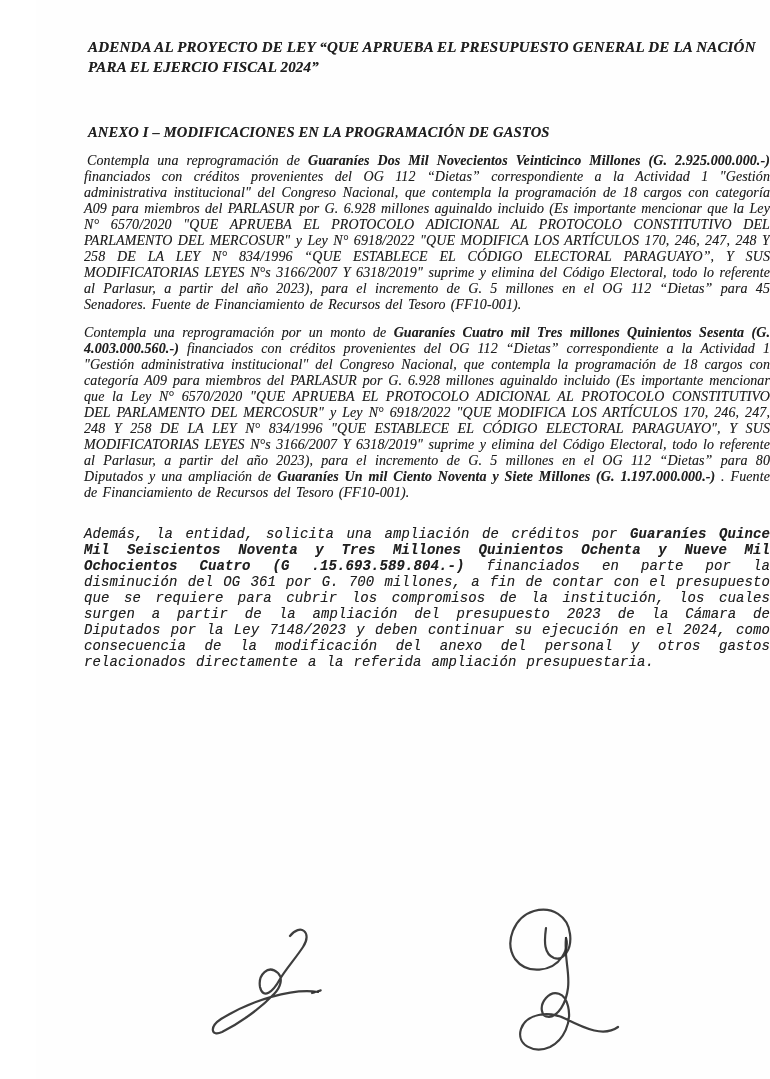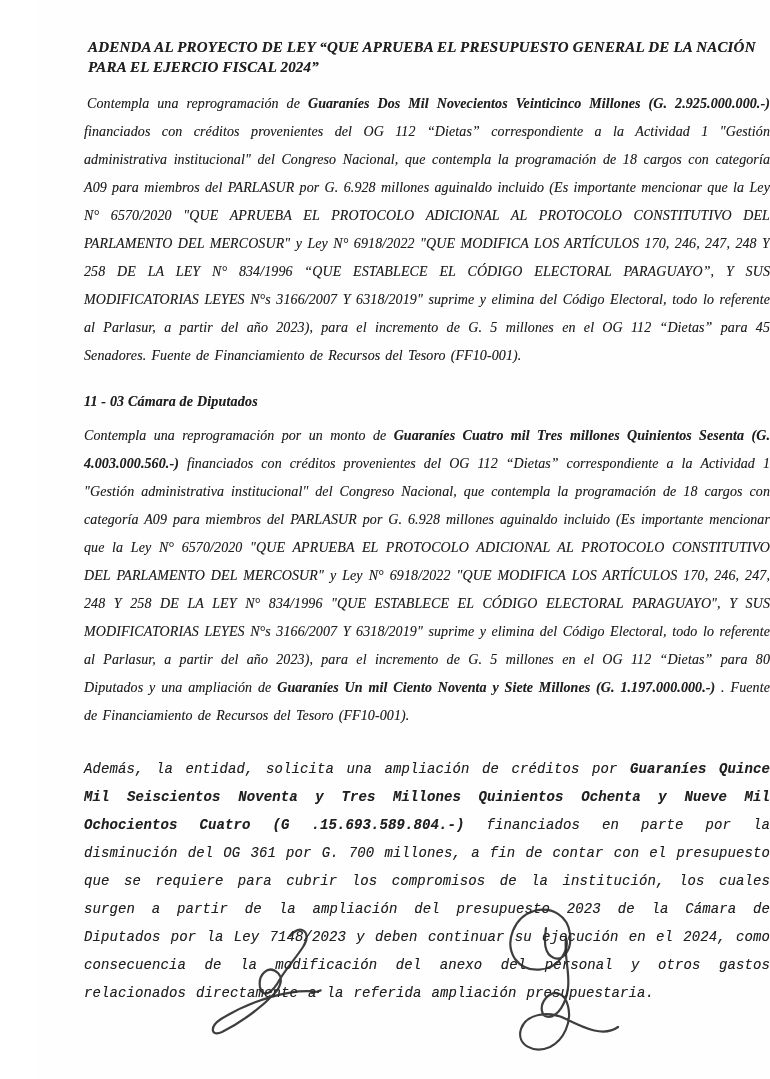--- a/index.html
+++ b/index.html
@@ -47,21 +47,21 @@
   }
   .entity-heading {
     font-size: 14px;
     font-weight: bold;
     margin: 24px 0 0 0;
     letter-spacing: 0.2px;
     text-shadow: 0 0 0.4px rgba(20,20,20,0.5);
   }
   .body-para {
     font-size: 14px;
-    line-height: 28px;
+    line-height: 16px;
     text-align: justify;
     word-spacing: 1.5px;
     letter-spacing: 0.1px;
     margin: 12px 0 0 0;
     max-width: 686px;
     text-shadow: 0 0 0.4px rgba(30,30,30,0.45);
   }
   .body-para.gap-lg { margin-top: 25px; font-family: Liberation Mono, monospace; }
   .body-para.ind1 { text-indent: 3px; }
   .body-para b { font-weight: bold; }
@@ -79,26 +79,26 @@
   .sig-left  { left: 172px; top: 926px; }
   .sig-right { left: 466px; top: 902px; }
 </style>
 </head>
 <body>
 
 <div class="page">
 
   <h1 class="doc-title">ADENDA AL PROYECTO DE LEY “QUE APRUEBA EL PRESUPUESTO GENERAL DE LA NACIÓN PARA EL EJERCIO FISCAL 2024”</h1>
 
+  <h2 class="annex-heading">ANEXO I – MODIFICACIONES EN LA PROGRAMACIÓN DE GASTOS</h2>
 
 
 
   <p class="body-para ind1"><span>Contempla una reprogramación de </span><b>Guaraníes Dos Mil Novecientos Veinticinco Millones (G. 2.925.000.000.-)</b><span> financiados con créditos provenientes del OG 112 “Dietas” correspondiente a la Actividad 1 "Gestión administrativa institucional" del Congreso Nacional, que contempla la programación de 18 cargos con categoría A09 para miembros del PARLASUR por G. 6.928 millones aguinaldo incluido (Es importante mencionar que la Ley N° 6570/2020 "QUE APRUEBA EL PROTOCOLO ADICIONAL AL PROTOCOLO CONSTITUTIVO DEL PARLAMENTO DEL MERCOSUR" y Ley N° 6918/2022 "QUE MODIFICA LOS ARTÍCULOS 170, 246, 247, 248 Y 258 DE LA LEY N° 834/1996 “QUE ESTABLECE EL CÓDIGO ELECTORAL PARAGUAYO”, Y SUS MODIFICATORIAS LEYES N°s 3166/2007 Y 6318/2019" suprime y elimina del Código Electoral, todo lo referente al Parlasur, a partir del año 2023), para el incremento de G. 5 millones en el OG 112 “Dietas” para 45 Senadores. Fuente de Financiamiento de Recursos del Tesoro (FF10-001).</span></p>
 
-  <h3 class="entity-heading">11 - 03 Cámara de Diputados</h3>
 
   <p class="body-para"><span>Contempla una reprogramación por un monto de </span><b>Guaraníes Cuatro mil Tres millones Quinientos Sesenta (G. 4.003.000.560.-)</b><span> financiados con créditos provenientes del OG 112 “Dietas” correspondiente a la Actividad 1 "Gestión administrativa institucional" del Congreso Nacional, que contempla la programación de 18 cargos con categoría A09 para miembros del PARLASUR por G. 6.928 millones aguinaldo incluido (Es importante mencionar que la Ley N° 6570/2020 "QUE APRUEBA EL PROTOCOLO ADICIONAL AL PROTOCOLO CONSTITUTIVO DEL PARLAMENTO DEL MERCOSUR" y Ley N° 6918/2022 "QUE MODIFICA LOS ARTÍCULOS 170, 246, 247, 248 Y 258 DE LA LEY N° 834/1996 "QUE ESTABLECE EL CÓDIGO ELECTORAL PARAGUAYO", Y SUS MODIFICATORIAS LEYES N°s 3166/2007 Y 6318/2019" suprime y elimina del Código Electoral, todo lo referente al Parlasur, a partir del año 2023), para el incremento de G. 5 millones en el OG 112 “Dietas” para 80 Diputados y una ampliación de </span><b>Guaraníes Un mil Ciento Noventa y Siete Millones (G. 1.197.000.000.-)</b><span> . Fuente de Financiamiento de Recursos del Tesoro (FF10-001).</span></p>
 
   <p class="body-para gap-lg"><span>Además, la entidad, solicita una ampliación de créditos por </span><b>Guaraníes Quince Mil Seiscientos Noventa y Tres Millones Quinientos Ochenta y Nueve Mil Ochocientos Cuatro (G .15.693.589.804.-)</b><span> financiados en parte por la disminución del OG 361 por G. 700 millones, a fin de contar con el presupuesto que se requiere para cubrir los compromisos de la institución, los cuales surgen a partir de la ampliación del presupuesto 2023 de la Cámara de Diputados por la Ley 7148/2023 y deben continuar su ejecución en el 2024, como consecuencia de la modificación del anexo del personal y otros gastos relacionados directamente a la referida ampliación presupuestaria.</span></p>
 
   <svg class="sig sig-left" width="122" height="112" viewBox="0 0 122 112" aria-hidden="true">
     <path d="M 82 10
              C 92 -3 105 6 95 21
              C 87 33 78 43 72 53
              C 65 66 55 74 52 61

